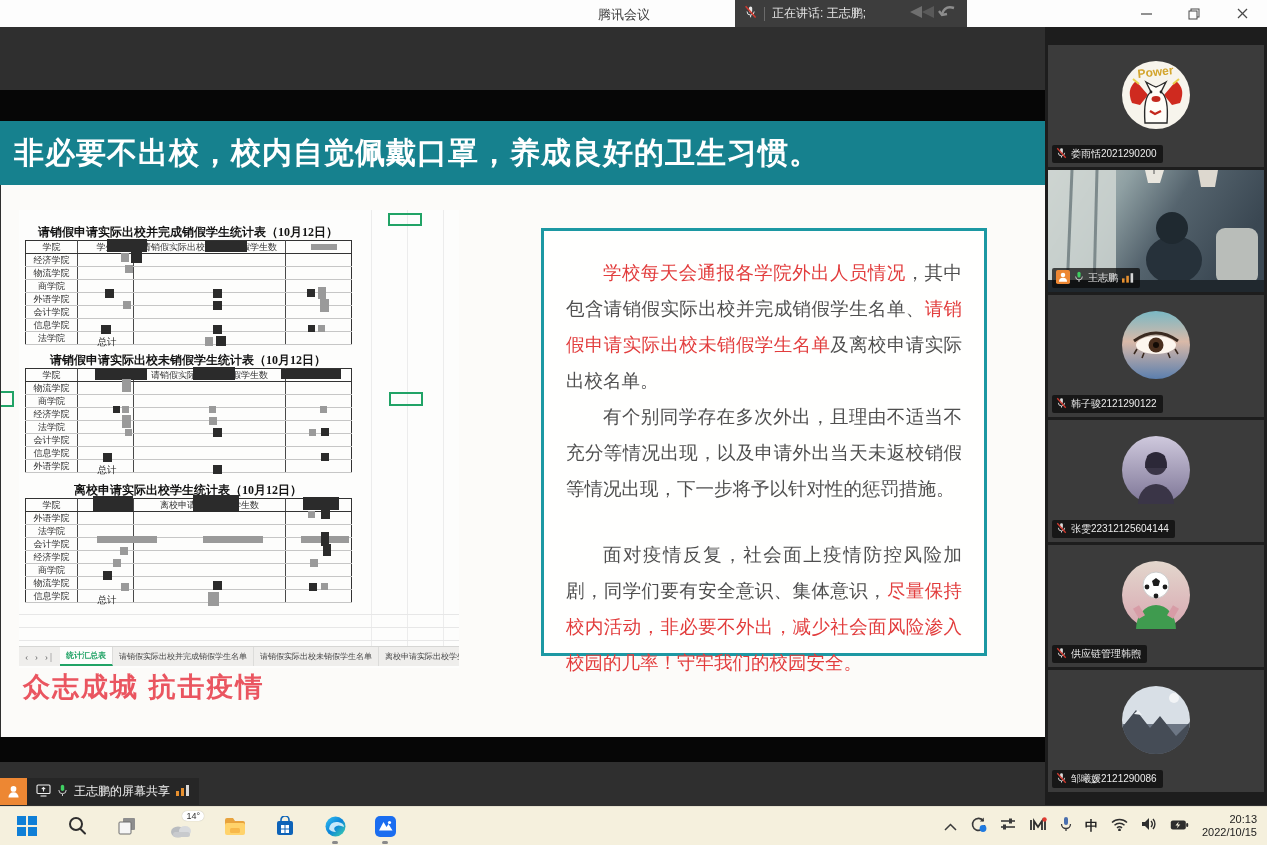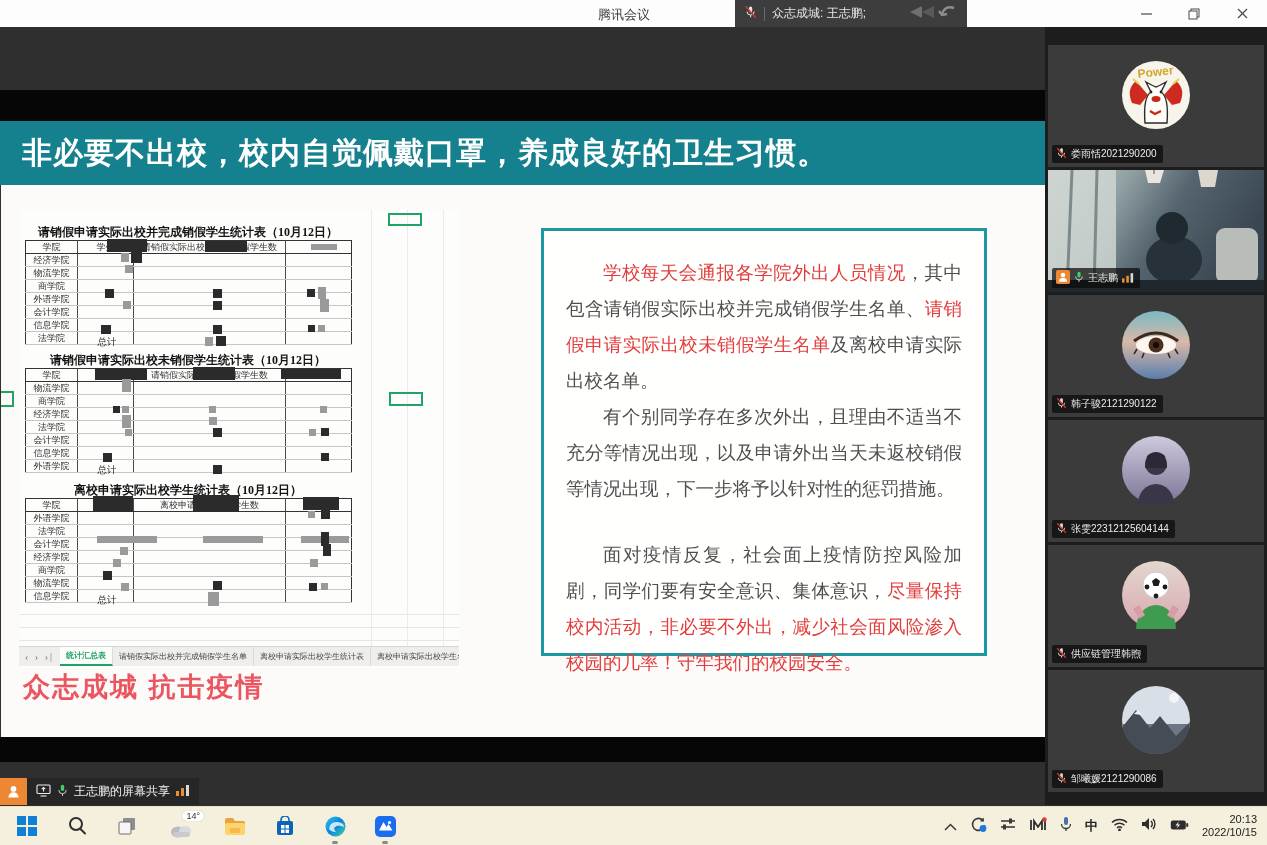--- a/index.html
+++ b/index.html
@@ -12,21 +12,21 @@
   .speaking-box { position:absolute; left:735px; top:0; width:232px; height:27px; background:#3d3d3d; display:flex; align-items:center; gap:7px; padding:0 9px; }
   .speak-divider { width:1px; height:14px; background:#6b6b6b; }
   .speaking-label { font-size:12px; color:#e6e6e6; white-space:nowrap; }
   .speak-arrows { margin-left:auto; }
   .win-controls { position:absolute; right:8px; top:0; height:27px; display:flex; align-items:center; gap:22px; padding-right:4px; }
   .wc { width:26px; height:22px; display:flex; align-items:center; justify-content:center; }
 
   
   .main { position:absolute; left:0; top:27px; width:1045px; height:778px; background:#2f2f2f; }
   .bar-black-top { position:absolute; left:0; top:63px; width:1045px; height:31px; background:#060606; }
-  .banner { position:absolute; left:0; top:94px; width:1045px; height:64px; display:flex; align-items:center; padding-left:22px; color:#fff; font-size:30px; font-weight:bold; letter-spacing:1px; }
+  .banner { position:absolute; left:0; top:94px; width:1045px; height:64px; display:flex; align-items:center; padding-left:14px; color:#fff; font-size:30px; font-weight:bold; letter-spacing:1px; }
   .slide { position:absolute; left:1px; top:158px; width:1045px; height:552px; background:#fcfbf9; }
   .bar-black-bottom { position:absolute; left:0; top:710px; width:1045px; height:25px; background:#060606; }
 
   
   .sheet { position:absolute; left:18px; top:25px; width:440px; height:458px; background:#fdfdfc; font-family:"Liberation Serif","DejaVu Serif",serif; }
   .vline { position:absolute; top:0; width:1px; height:436px; background:#ececec; }
   .hline { position:absolute; left:0; width:440px; height:1px; background:#e7e7e7; }
   .green-cell { position:absolute; border:2px solid #21a366; background:transparent; }
   .ttl { position:absolute; left:6px; width:326px; text-align:center; font-weight:bold; font-size:12px; color:#141414; white-space:nowrap; }
   .xt { position:absolute; left:6px; width:326px; }
@@ -87,21 +87,21 @@
     <div class="speaking-box">
       <span>
         <svg width="13" height="14" viewBox="0 0 13 14">
             <rect x="5" y="1.5" width="3.2" height="6" rx="1.6" fill="#e8e8e8"></rect>
             <path d="M3 6.5a3.6 3.6 0 0 0 7.2 0" fill="none" stroke="#e8e8e8" stroke-width="1"></path>
             <line x1="6.6" y1="10.3" x2="6.6" y2="12.3" stroke="#e8e8e8" stroke-width="1"></line>
             <line x1="1.6" y1="1.2" x2="11.6" y2="12.6" stroke="#d23b31" stroke-width="1.5"></line>
           </svg>
       </span>
       <span class="speak-divider"></span>
-      <span class="speaking-label">众志成城: 王志鹏;</span>
+      <span class="speaking-label">正在讲话: 王志鹏;</span>
       <span class="speak-arrows">
         <svg width="56" height="18" viewBox="0 0 56 18">
             <path d="M20 3 L8 9 L20 15 Z" fill="#6f6f6f"></path>
             <path d="M32 3 L20 9 L32 15 Z" fill="#595959"></path>
             <path d="M52 5 q-9 -3 -12 6" stroke="#8d8d8d" stroke-width="2.4" fill="none"></path>
             <path d="M37 8 l3 4 l5 -1" fill="none" stroke="#8d8d8d" stroke-width="2.4"></path>
           </svg>
       </span>
     </div>
     <div class="win-controls">
@@ -389,21 +389,21 @@
           <i style="left:194px;top:371px;width:9px;height:9px"></i>
           <i style="left:290px;top:373px;width:8px;height:8px"></i>
           <i class="g" style="left:302px;top:373px;width:7px;height:7px"></i>
           <i class="g" style="left:189px;top:382px;width:11px;height:14px"></i>
         </div>
 
         <div class="tabsbar">
           <span class="tabnav">‹ › ›|</span>
           <span class="stab active">统计汇总表</span>
           <span class="stab">请销假实际出校并完成销假学生名单</span>
-          <span class="stab">离校申请实际出校学生统计表</span>
+          <span class="stab">请销假实际出校未销假学生名单</span>
           <span class="stab">离校申请实际出校学生名单</span>
         </div>
       </div>
 
       <div class="row-mark"></div>
 
       <div class="infobox">
         <p><span class="red">学校每天会通报各学院外出人员情况</span><span>，其中包含请销假实际出校并完成销假学生名单、</span><span class="red">请销假申请实际出校未销假学生名单</span><span>及离校申请实际出校名单。</span></p>
         <p><span>有个别同学存在多次外出，且理由不适当不充分等情况出现，以及申请外出当天未返校销假等情况出现，下一步将予以针对性的惩罚措施。</span></p>
         <p class="gap"><span>面对疫情反复，社会面上疫情防控风险加剧，同学们要有安全意识、集体意识，</span><span class="red">尽量保持校内活动，非必要不外出，减少社会面风险渗入校园的几率！守牢我们的校园安全。</span></p>

